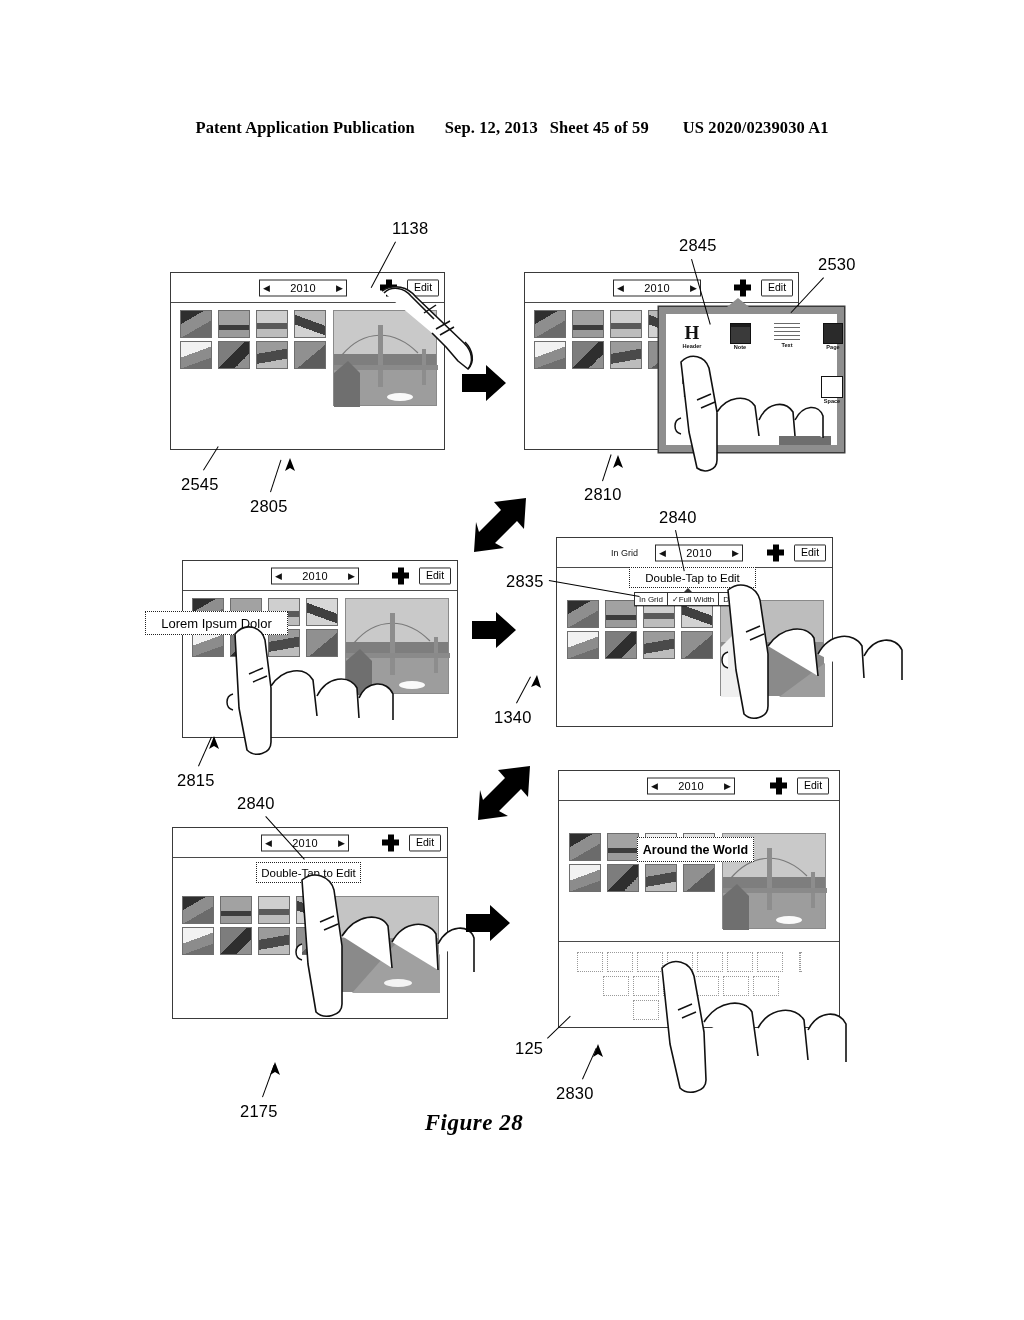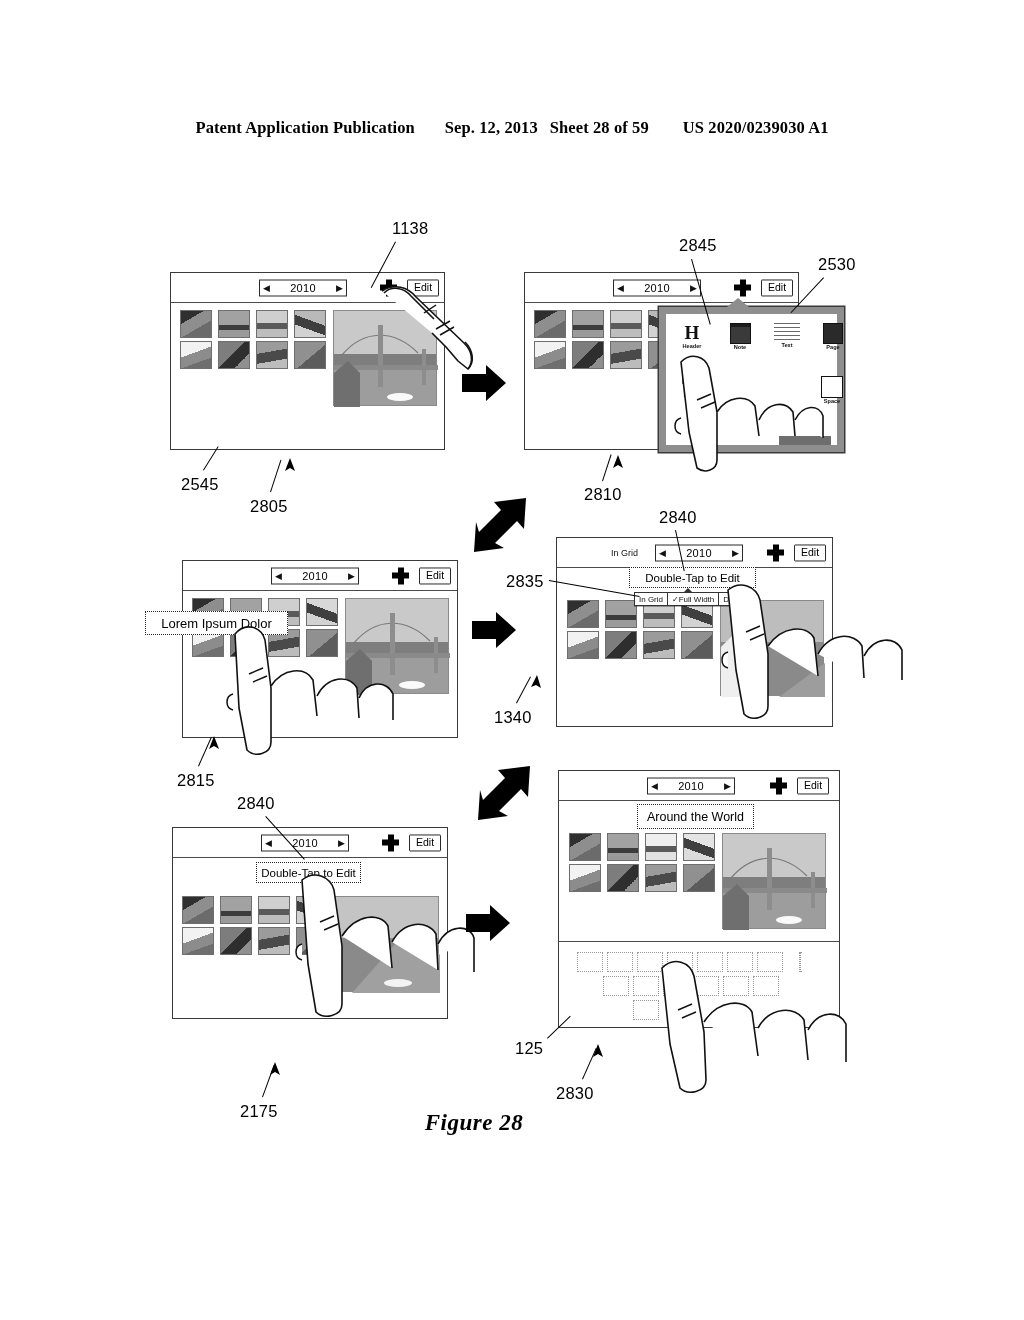--- a/index.html
+++ b/index.html
@@ -108,21 +108,21 @@
     letter-spacing:.5px;
   }
   .noise{background-repeat:no-repeat;background-size:100% 100%;}
 </style>
 </head>
 <body>
 
 <div class="hdr">
   <span class="g1">Patent Application Publication</span>
   <span class="g2">Sep. 12, 2013</span>
-  <span class="g3">Sheet 28 of 59</span>
+  <span class="g3">Sheet 45 of 59</span>
   <span>US 2020/0239030 A1</span>
 </div>
 
 <div class="device" style="left:170px;top:272px;width:275px;height:178px;">
   <div class="toolbar">
     <div class="yearbox" style="left:88px;width:88px;">
       <span class="arrL">◀</span>
       <span class="yv">2010</span>
       <span class="arrR">▶</span>
     </div>
@@ -434,21 +434,21 @@
     <div class="key" style="left:44px;top:34px;width:26px;height:20px;"></div>
     <div class="key" style="left:74px;top:34px;width:26px;height:20px;"></div>
     <div class="key" style="left:104px;top:34px;width:26px;height:20px;"></div>
     <div class="key" style="left:134px;top:34px;width:26px;height:20px;"></div>
     <div class="key" style="left:164px;top:34px;width:26px;height:20px;"></div>
     <div class="key" style="left:194px;top:34px;width:26px;height:20px;"></div>
 
     <div class="key" style="left:74px;top:58px;width:26px;height:20px;"></div>
   </div>
 </div>
-<div class="textbox" style="left:637px;top:804px;width:117px;height:25px;font-size:12.5px;">Around the World</div>
+<div class="textbox" style="left:637px;top:837px;width:117px;height:25px;font-size:12.5px;font-weight:bold;">Around the World</div>
 
 <div class="hand" style="left:648px;top:940px;">
   <svg width="200" height="160" viewBox="0 0 200 160">
     <path d="M14 28 C26 16, 42 22, 46 36 L56 92 L58 140 C58 152, 40 156, 32 148 L22 104 Z" fill="#fff" stroke="#111" stroke-width="1.6" stroke-linejoin="round"></path>
     <path d="M56 82 C70 60, 96 58, 104 72 L110 116" fill="#fff" stroke="#111" stroke-width="1.6"></path>
     <path d="M110 88 C122 66, 148 66, 156 80 L160 120" fill="#fff" stroke="#111" stroke-width="1.6"></path>
     <path d="M160 90 C170 70, 192 70, 198 84 L198 122" fill="#fff" stroke="#111" stroke-width="1.6"></path>
     <path d="M30 70 L44 64 M34 78 L48 72" stroke="#111" stroke-width="1.4" fill="none"></path>
   </svg>
 </div>

